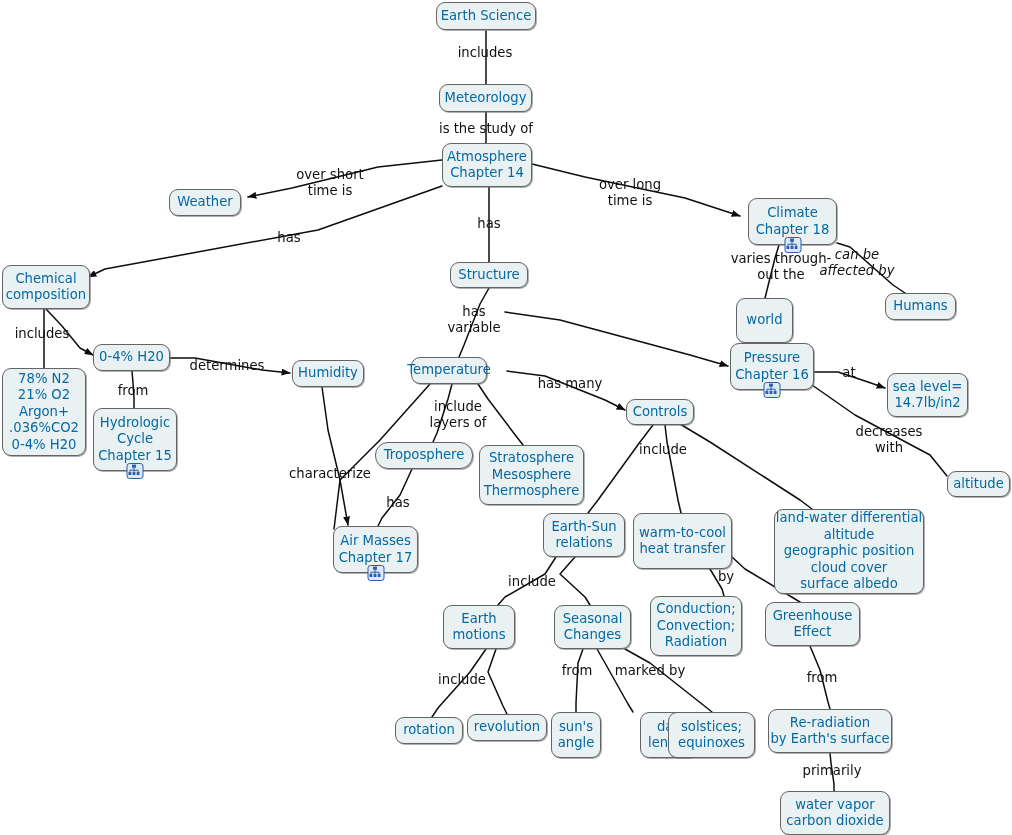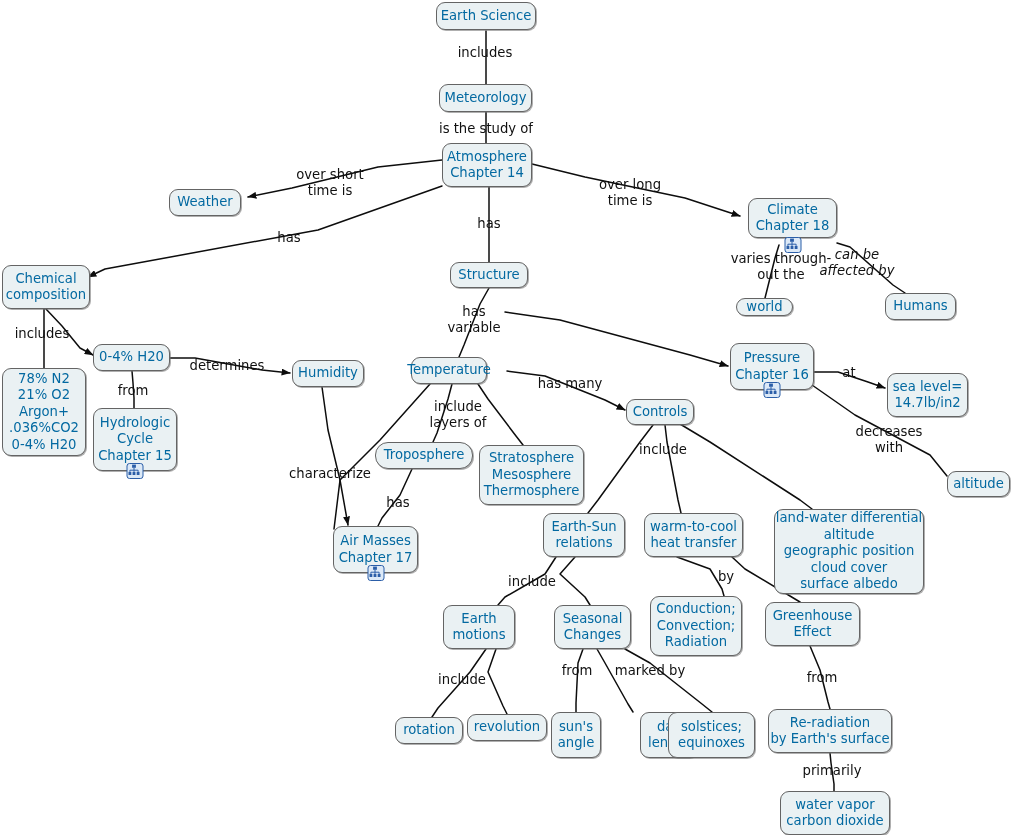--- a/index.html
+++ b/index.html
@@ -115,32 +115,32 @@
         <polyline points="810,646 820,670 828,702 830,709" fill="none" stroke="#0d0d0d" stroke-width="1.5" stroke-linecap="round" stroke-linejoin="round"></polyline>
         <polyline points="830,753 831,763 834,784 834,791" fill="none" stroke="#0d0d0d" stroke-width="1.5" stroke-linecap="round" stroke-linejoin="round"></polyline>
       </g>
   </svg>
   <div id="nodes-group">
       <div class="node" style="left: 436px; top: 2px; width: 100px; height: 28px;"><span>Earth Science</span></div>
       <div class="node" style="left: 439px; top: 84px; width: 93px; height: 28px;"><span>Meteorology</span></div>
       <div class="node" style="left: 442px; top: 143px; width: 90px; height: 44px;"><span>Atmosphere
 Chapter 14</span></div>
       <div class="node" style="left: 169px; top: 189px; width: 72px; height: 27px;"><span>Weather</span></div>
-      <div class="node" style="left: 748px; top: 198px; width: 89px; height: 40px;"><span>Climate
+      <div class="node" style="left: 748px; top: 198px; width: 89px; height: 47px;"><span>Climate
 Chapter 18</span></div>
       <span class="cmap-badge" style="left: 792.5px; top: 237px;">
         <svg width="13" height="12" viewBox="0 0 13 12">
           <rect x="4.6" y="0.6" width="3.8" height="3.2" fill="#2b5ea8"></rect>
           <path d="M6.5 3.9 L6.5 6.2 M2.4 6.2 L10.6 6.2 M2.4 6.2 L2.4 7.8 M6.5 6.2 L6.5 7.8 M10.6 6.2 L10.6 7.8" stroke="#2b5ea8" stroke-width="1" fill="none"></path>
           <rect x="1" y="7.9" width="2.8" height="3.1" fill="#2b5ea8"></rect>
           <rect x="5.1" y="7.9" width="2.8" height="3.1" fill="#2b5ea8"></rect>
           <rect x="9.2" y="7.9" width="2.8" height="3.1" fill="#2b5ea8"></rect>
         </svg>
       </span>
-      <div class="node" style="left: 736px; top: 298px; width: 57px; height: 18px;"><span>world</span></div>
+      <div class="node" style="left: 736px; top: 298px; width: 57px; height: 45px;"><span>world</span></div>
       <div class="node" style="left: 885px; top: 293px; width: 71px; height: 27px;"><span>Humans</span></div>
       <div class="node" style="left: 2px; top: 265px; width: 88px; height: 44px;"><span>Chemical
 composition</span></div>
       <div class="node" style="left: 450px; top: 262px; width: 78px; height: 26px;"><span>Structure</span></div>
       <div class="node" style="left: 2px; top: 368px; width: 84px; height: 88px;"><span>78% N2
 21% O2
 Argon+
 .036%CO2
 0-4% H20</span></div>
       <div class="node" style="left: 93px; top: 344px; width: 77px; height: 27px;"><span>0-4% H20</span></div>
@@ -183,21 +183,21 @@
         <svg width="13" height="12" viewBox="0 0 13 12">
           <rect x="4.6" y="0.6" width="3.8" height="3.2" fill="#2b5ea8"></rect>
           <path d="M6.5 3.9 L6.5 6.2 M2.4 6.2 L10.6 6.2 M2.4 6.2 L2.4 7.8 M6.5 6.2 L6.5 7.8 M10.6 6.2 L10.6 7.8" stroke="#2b5ea8" stroke-width="1" fill="none"></path>
           <rect x="1" y="7.9" width="2.8" height="3.1" fill="#2b5ea8"></rect>
           <rect x="5.1" y="7.9" width="2.8" height="3.1" fill="#2b5ea8"></rect>
           <rect x="9.2" y="7.9" width="2.8" height="3.1" fill="#2b5ea8"></rect>
         </svg>
       </span>
       <div class="node" style="left: 543px; top: 513px; width: 82px; height: 44px;"><span>Earth-Sun
 relations</span></div>
-      <div class="node" style="left: 633px; top: 513px; width: 99px; height: 44px; margin-left: 11px;"><span>warm-to-cool
+      <div class="node" style="left: 633px; top: 513px; width: 99px; height: 56px;"><span>warm-to-cool
 heat transfer</span></div>
       <div class="node" style="left: 774px; top: 509px; width: 150px; height: 85px;"><span>land-water differential
 altitude
 geographic position
 cloud cover
 surface albedo</span></div>
       <div class="node" style="left: 650px; top: 596px; width: 92px; height: 60px;"><span>Conduction;
 Convection;
 Radiation</span></div>
       <div class="node" style="left: 765px; top: 602px; width: 95px; height: 44px;"><span>Greenhouse

